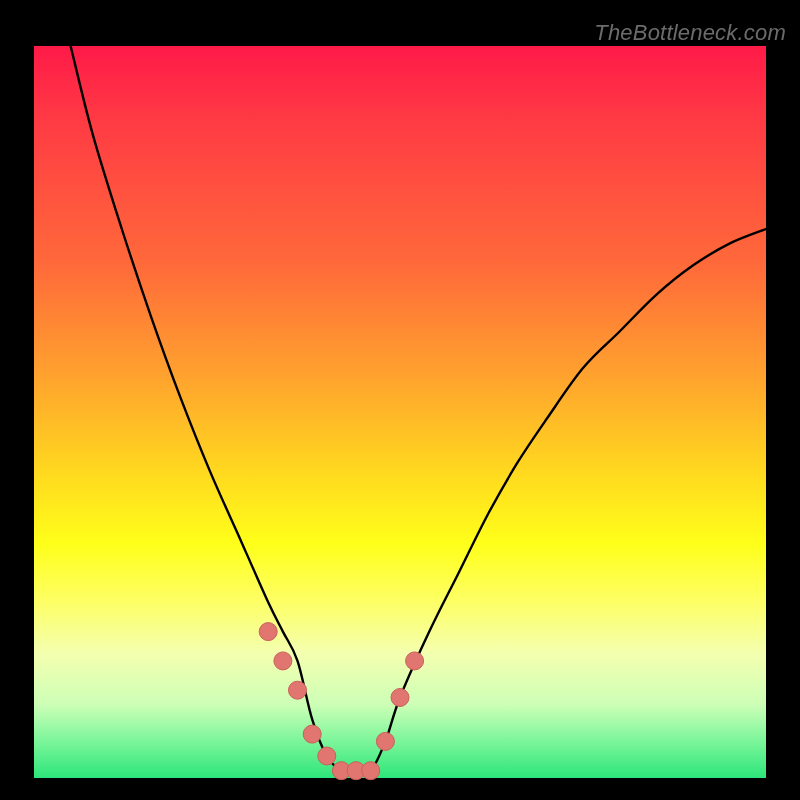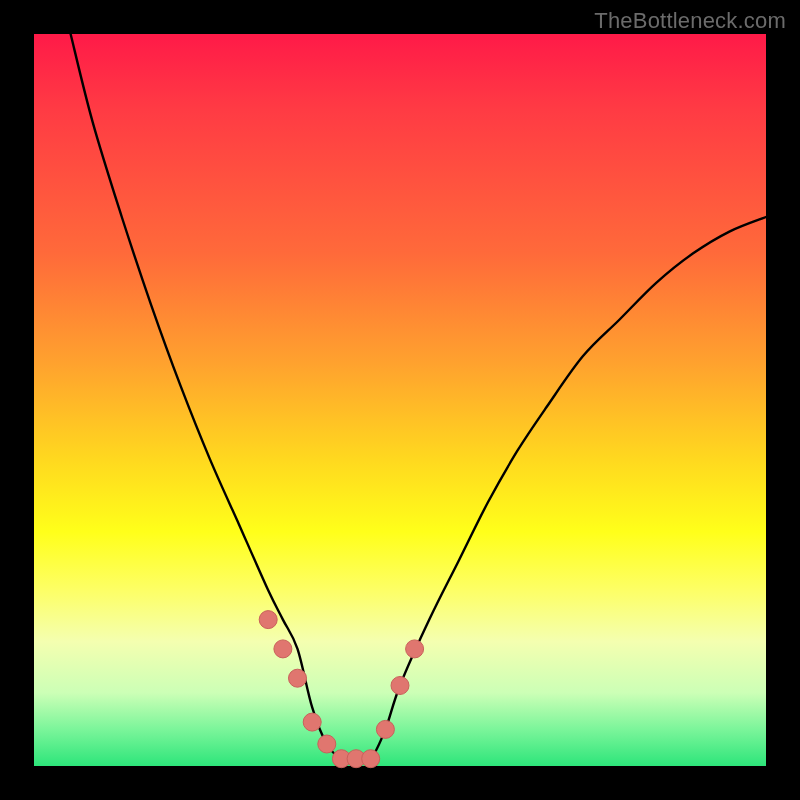--- a/index.html
+++ b/index.html
@@ -7,24 +7,25 @@
     padding: 0;
     width: 800px;
     height: 800px;
     overflow: hidden;
     background: #000;
     font-family: Arial, Helvetica, sans-serif;
   }
   .frame {
     position: absolute;
     left: 0;
-    top: 0;
+    top: 12px;
     width: 800px;
     height: 606px;
     background: #000;
+    font-style: italic;
   }
   .plot-area {
     position: absolute;
     left: 34px;
     top: 34px;
     width: 732px;
     height: 732px;
     
     background: linear-gradient(to bottom,
       #ff1a48 0%,

